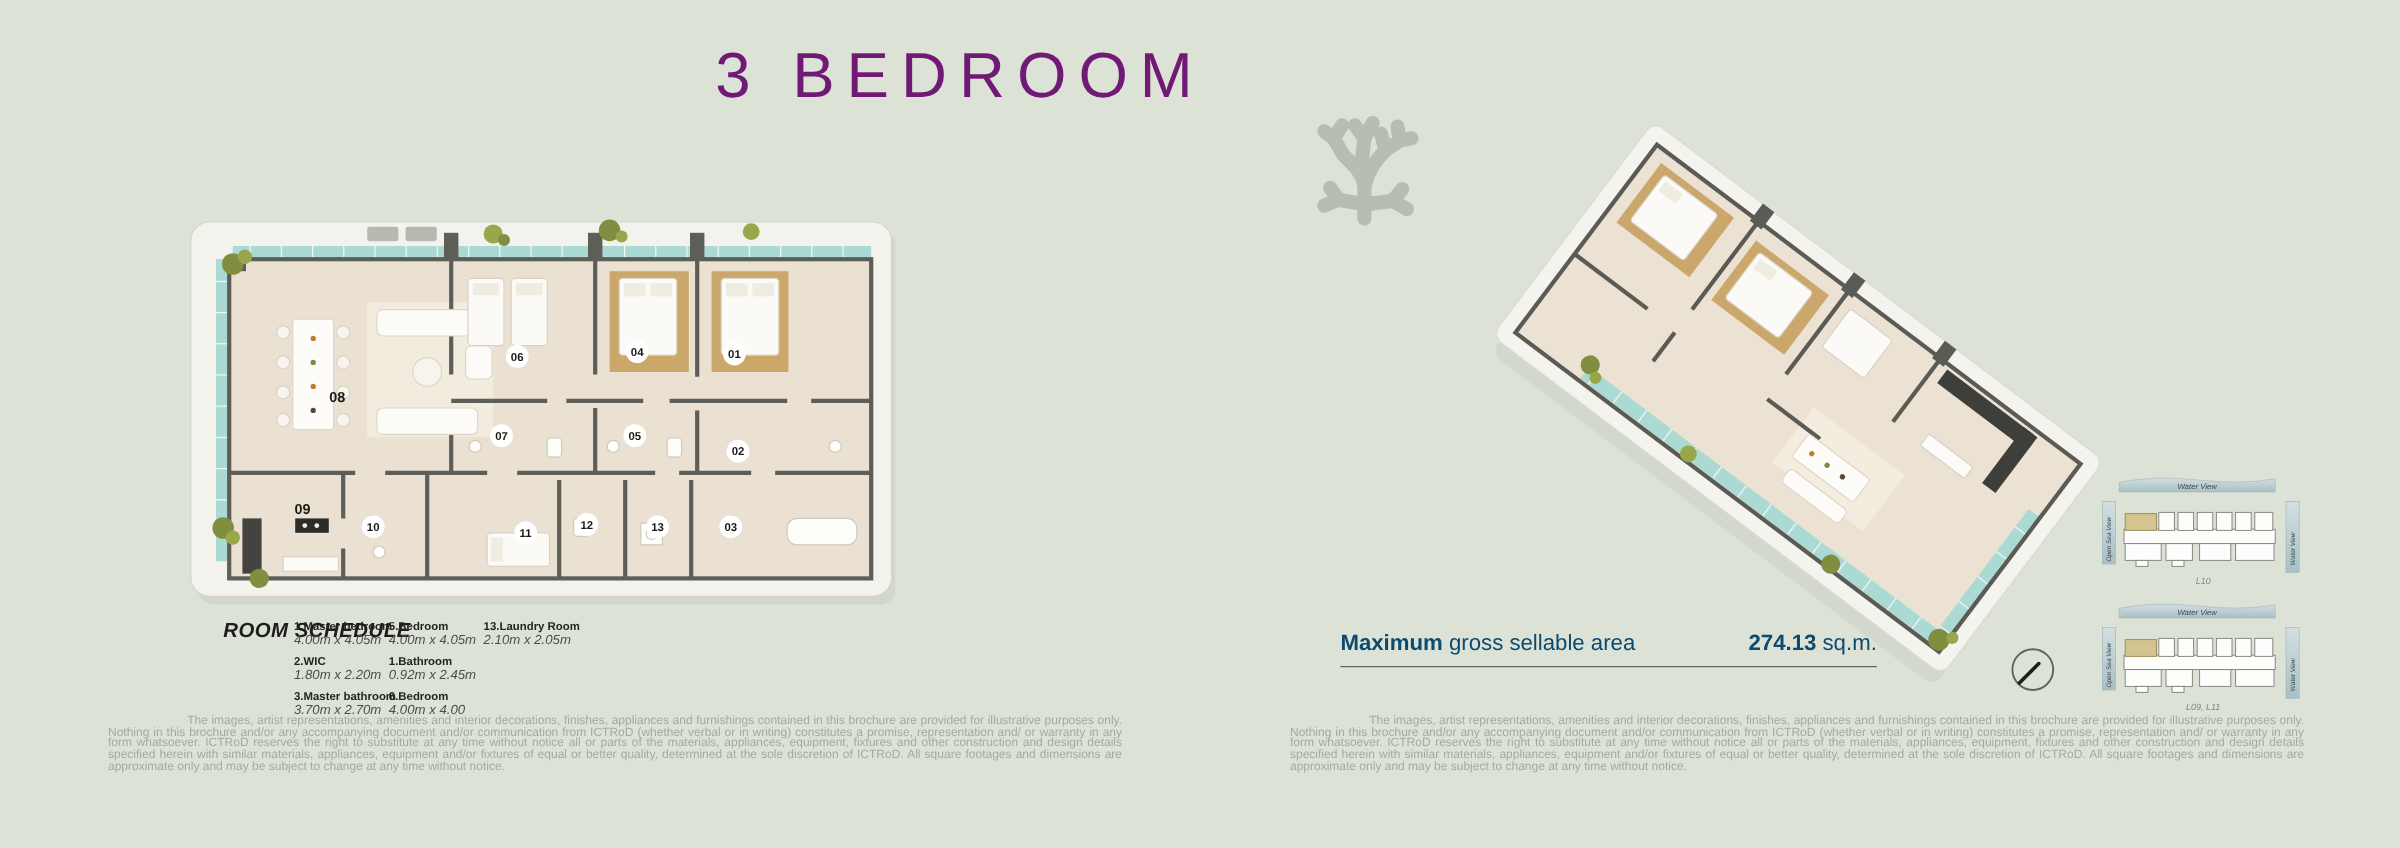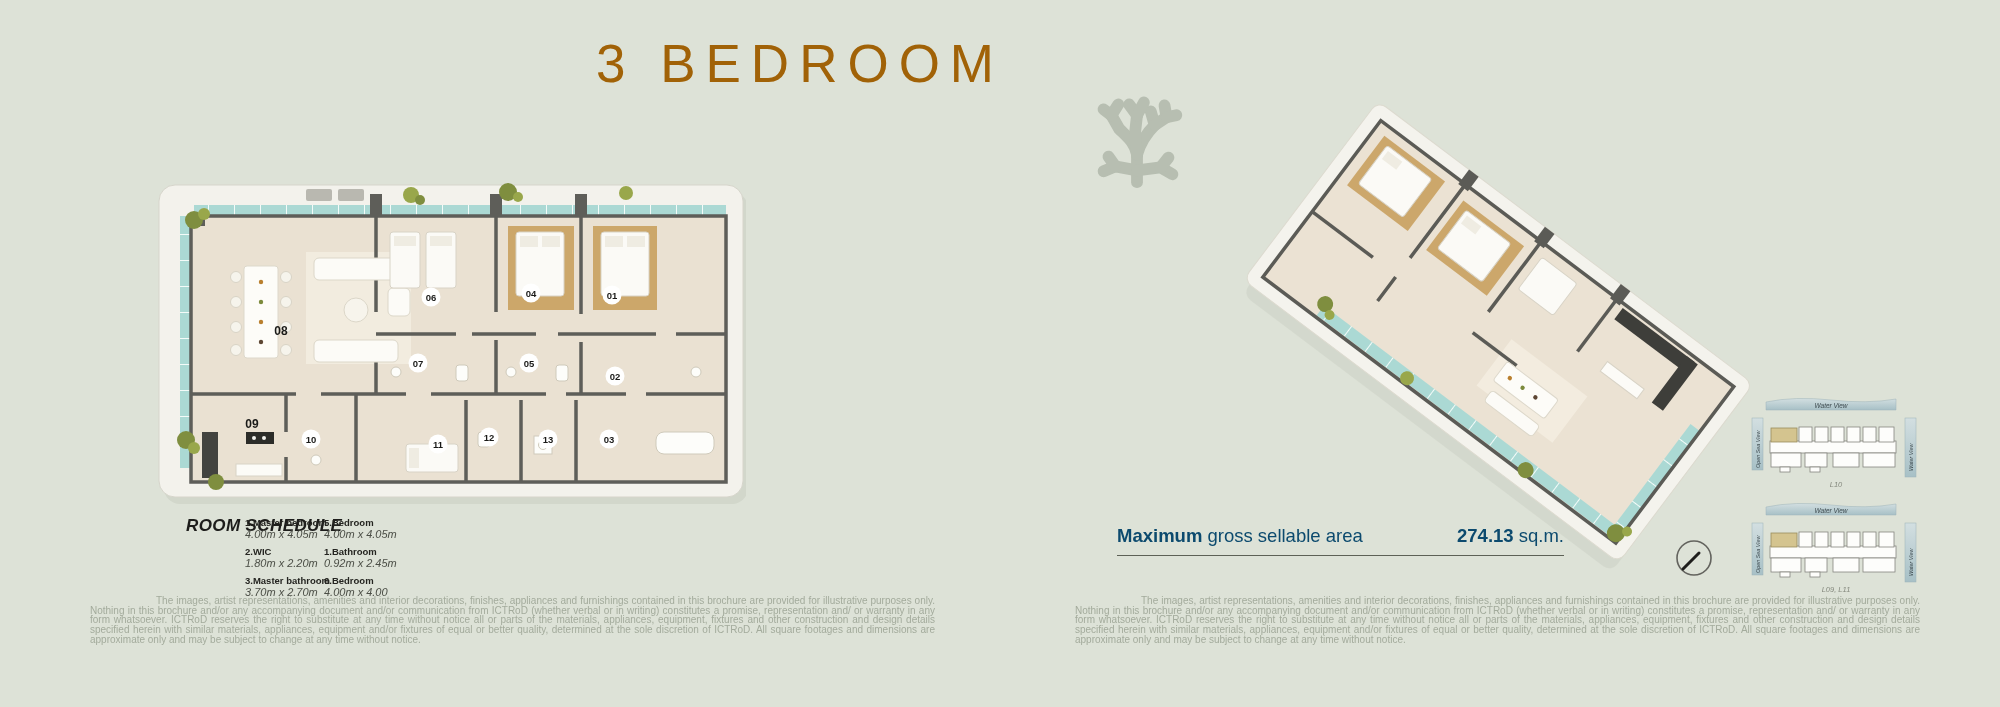--- a/index.html
+++ b/index.html
@@ -4,21 +4,21 @@
 <style>
   * { margin:0; padding:0; box-sizing:border-box; }
   body { background:#b9beb3; font-family:"Liberation Sans", sans-serif; }
   #stage {
     position:relative; width:2000px; height:707px;
     background:#dde2d7; overflow:hidden;
   }
   
   .page-title {
     position:absolute; left:800px; top:33px; transform:translateX(-50%);
-    font-size:53px; font-weight:400; letter-spacing:10px; color:#a16207;
+    font-size:53px; font-weight:400; letter-spacing:10px; color:#701a75;
     white-space:nowrap;
   }
   
   .fp2d { position:absolute; left:156px; top:182px; }
   
   .rs-heading {
     position:absolute; left:138px; top:516px;
     font-size:17px; font-weight:700; font-style:italic; letter-spacing:.4px; color:#1d1d1b;margin-left:48px;
   }
   .rs-columns { position:absolute; left:245px; top:517px; display:flex; }
@@ -253,20 +253,26 @@
           <div class="rs-name">5.Bedroom</div>
           <div class="rs-dims">4.00m x 4.05m</div>
         </div>
       <div class="rs-entry">
           <div class="rs-name">1.Bathroom</div>
           <div class="rs-dims">0.92m x 2.45m</div>
         </div>
       <div class="rs-entry">
           <div class="rs-name">6.Bedroom</div>
           <div class="rs-dims">4.00m x 4.00</div>
+        </div>
+    </div>
+    <div class="rs-col">
+      <div class="rs-entry">
+          <div class="rs-name">13.Laundry Room</div>
+          <div class="rs-dims">2.10m x 2.05m</div>
         </div>
     </div>
   </div>
 
   <div class="disclaimer left">The images, artist representations, amenities and interior decorations, finishes, appliances and furnishings contained in this brochure are provided for illustrative purposes only. Nothing in this brochure and/or any accompanying document and/or communication from ICTRoD (whether verbal or in writing) constitutes a promise, representation and/ or warranty in any form whatsoever. ICTRoD reserves the right to substitute at any time without notice all or parts of the materials, appliances, equipment, fixtures and other construction and design details specified herein with similar materials, appliances, equipment and/or fixtures of equal or better quality, determined at the sole discretion of ICTRoD. All square footages and dimensions are approximate only and may be subject to change at any time without notice.</div>
   <div class="disclaimer right">The images, artist representations, amenities and interior decorations, finishes, appliances and furnishings contained in this brochure are provided for illustrative purposes only. Nothing in this brochure and/or any accompanying document and/or communication from ICTRoD (whether verbal or in writing) constitutes a promise, representation and/ or warranty in any form whatsoever. ICTRoD reserves the right to substitute at any time without notice all or parts of the materials, appliances, equipment, fixtures and other construction and design details specified herein with similar materials, appliances, equipment and/or fixtures of equal or better quality, determined at the sole discretion of ICTRoD. All square footages and dimensions are approximate only and may be subject to change at any time without notice.</div>
 
   <svg class="coral" width="118" height="118" viewBox="0 0 120 120">
     <g stroke="#b7beb1" stroke-width="12" stroke-linecap="round" fill="none">
       <path d="M60 112 V84"></path>

